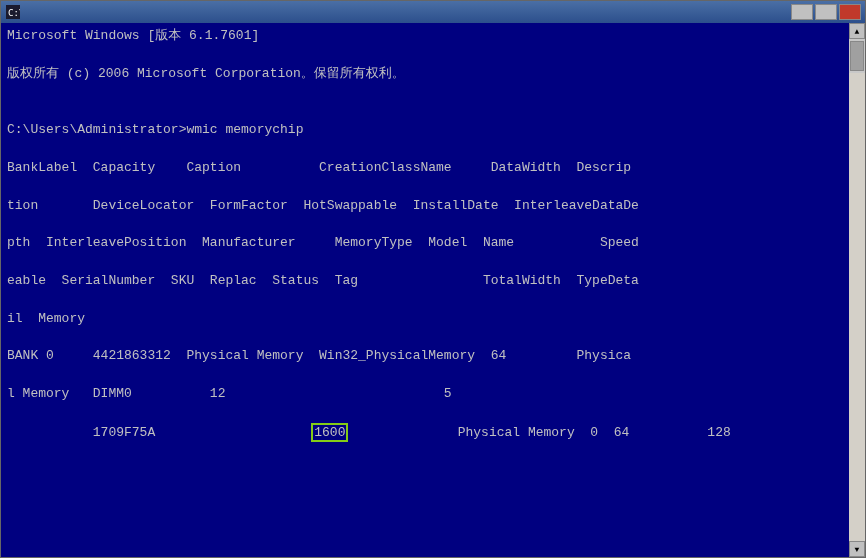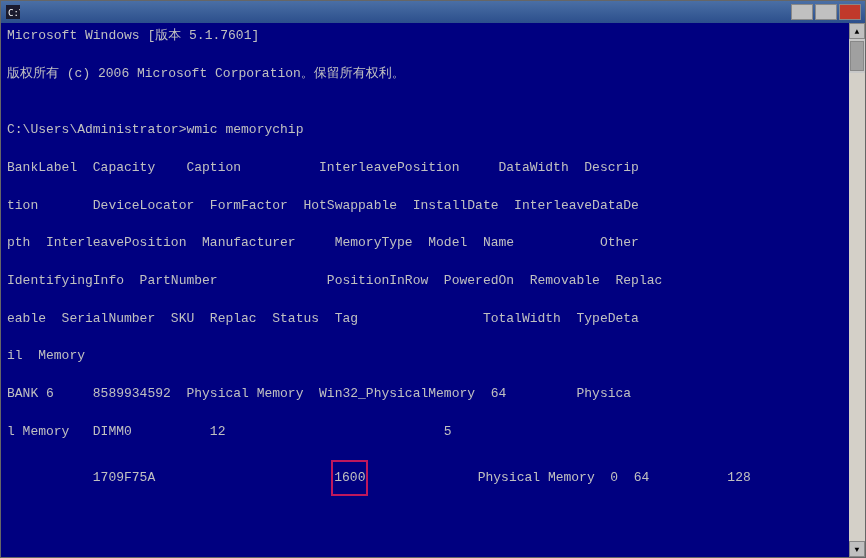--- a/index.html
+++ b/index.html
@@ -141,33 +141,32 @@
         </svg>
       </div>
       <span class="title-bar-text"></span>
       <div class="title-bar-buttons">
         <div class="title-btn minimize"></div>
         <div class="title-btn maximize"></div>
         <div class="title-btn close"></div>
       </div>
     </div>
     <div class="console-wrapper">
-      <div class="console" id="console-output"><span class="console-line">Microsoft Windows [版本 5.1.7601]</span>
+      <div class="console" id="console-output"><span class="console-line">Microsoft Windows [版本 6.1.7601]</span>
 <span class="console-line">版权所有 (c) 2006 Microsoft Corporation。保留所有权利。</span>
 <span class="console-line"></span>
 <span class="console-line">C:\Users\Administrator&gt;wmic memorychip</span>
-<span class="console-line">BankLabel  Capacity    Caption          InterleavePosition     DataWidth  Descrip</span>
+<span class="console-line">BankLabel  Capacity    Caption          CreationClassName     DataWidth  Descrip</span>
 <span class="console-line">tion       DeviceLocator  FormFactor  HotSwappable  InstallDate  InterleaveDataDe</span>
-<span class="console-line">pth  InterleavePosition  Manufacturer     MemoryType  Model  Name           Other</span>
-<span class="console-line">IdentifyingInfo  PartNumber              PositionInRow  PoweredOn  Removable  Replac</span>
+<span class="console-line">pth  InterleavePosition  Manufacturer     MemoryType  Model  Name           Speed</span>
 <span class="console-line">eable  SerialNumber  SKU  Replac  Status  Tag                TotalWidth  TypeDeta</span>
 <span class="console-line">il  Memory</span>
-<span class="console-line">BANK 6     8589934592  Physical Memory  Win32_PhysicalMemory  64         Physica</span>
+<span class="console-line">BANK 0     4421863312  Physical Memory  Win32_PhysicalMemory  64         Physica</span>
 <span class="console-line">l Memory   DIMM0          12                            5</span>
-<span class="console-line">           1709F75A                    <span style="border:2px solid #be185d;padding:8px 1px;display:inline-block;line-height:1.2;margin-left:20px;">1600</span>              Physical Memory  0  64          128</span>
+<span class="console-line">           1709F75A                    <span style="border:2px solid #84cc16;padding:0 1px;display:inline-block;line-height:1.2;">1600</span>              Physical Memory  0  64          128</span>
 <span class="console-line"></span>
 
 
 
 
 
 <span class="console-line"></span>
 
 </div>
       <div class="scrollbar-track">

